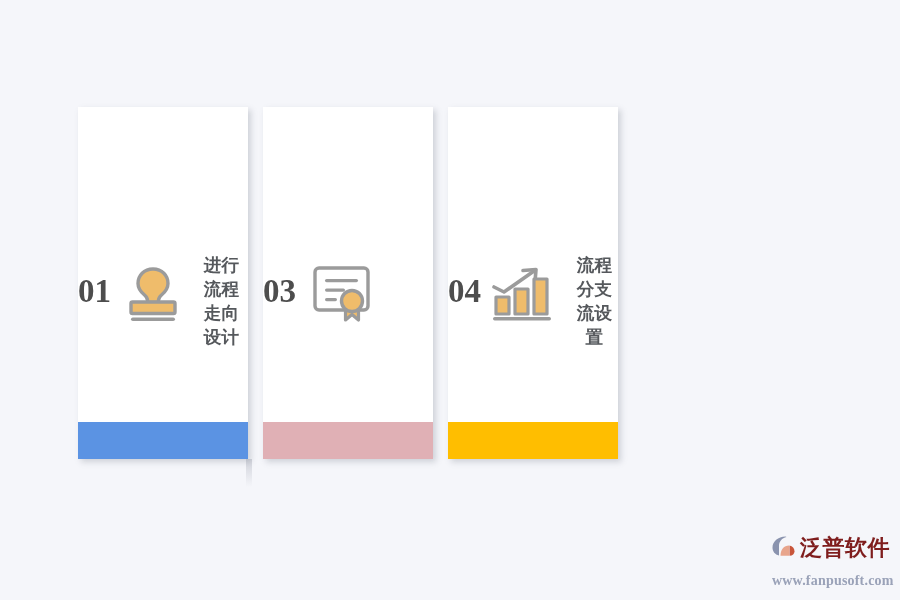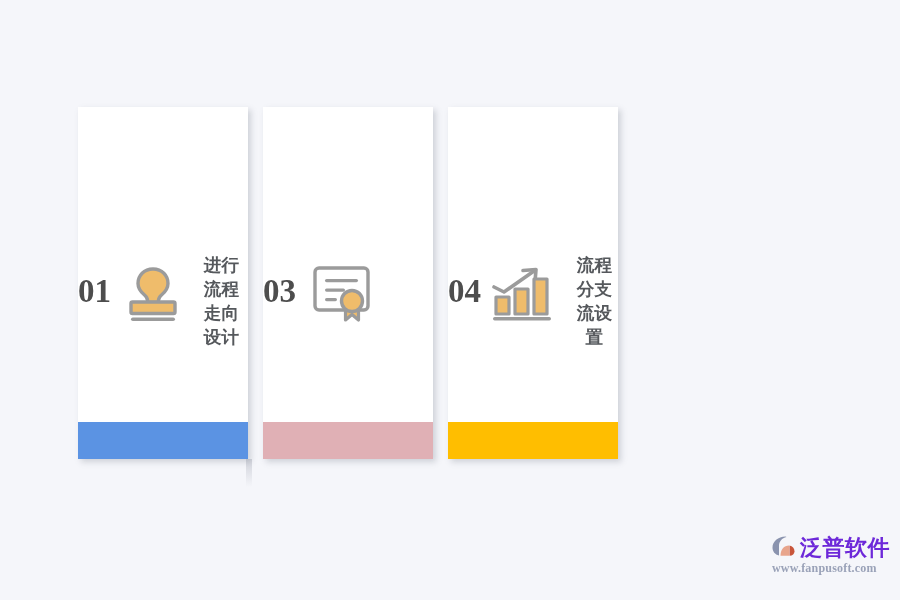--- a/index.html
+++ b/index.html
@@ -112,29 +112,29 @@
   }
   #watermark-top {
     display: flex;
     flex-direction: row;
     align-items: center;
     gap: 3px;
   }
   #watermark-name {
     font-size: 22px;
     font-weight: bold;
-    color: #6d28d9;
+    color: #7f1d1d;
     letter-spacing: 0.5px;
     line-height: 1;
   }
   #watermark-url {
-    margin-top: 0;
+    margin-top: 12px;
     margin-left: 1px;
     font-family: "Liberation Serif", "DejaVu Serif", serif;
-    font-size: 12px;
+    font-size: 14px;
     font-weight: bold;
     color: #9aa2b8;
     letter-spacing: 0.2px;
     line-height: 1;
   }
 </style>
 </head>
 <body>
 
 <div id="stage">

